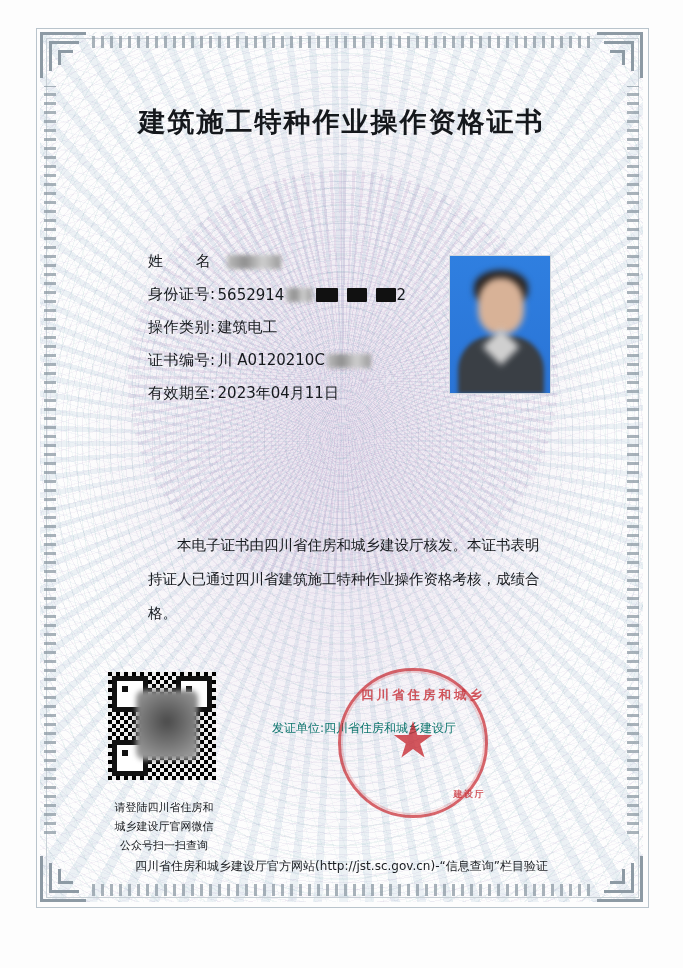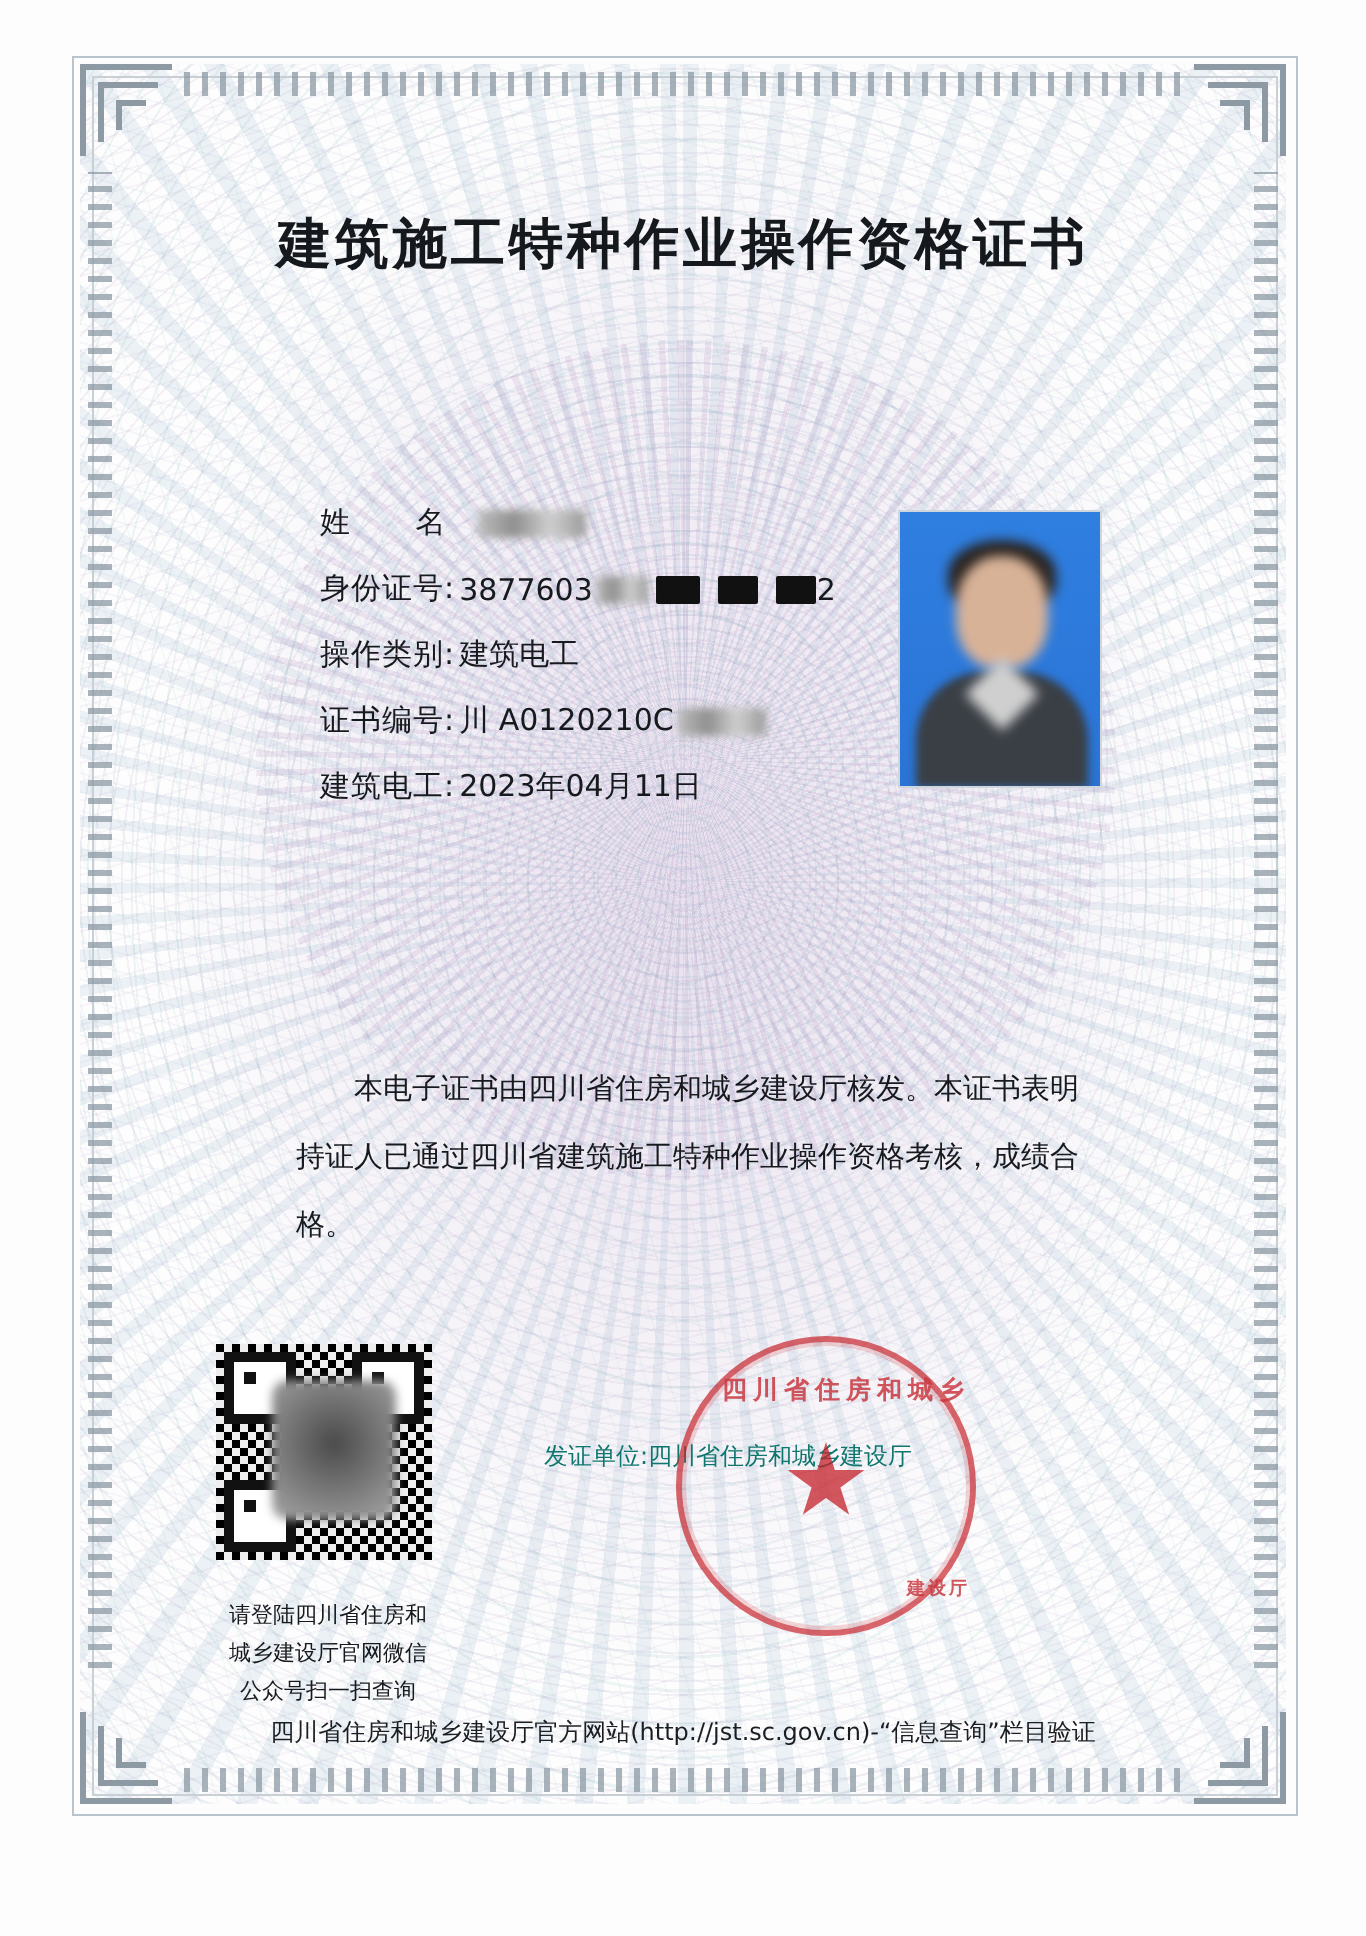--- a/index.html
+++ b/index.html
@@ -158,21 +158,20 @@
     width: 300px;
     font-family: "DejaVu Sans", sans-serif;
     font-size: 15px;
     color: #16191d;
   }
   .field-row {
     display: flex;
     align-items: center;
     height: 33px;
     white-space: nowrap;
-    margin-left: 12px;
   }
   .field-label { letter-spacing: 0.5px; }
   .field-label.spaced { letter-spacing: 14px; }
   .field-value { margin-left: 2px; }
   .redact {
     display: inline-block;
     background: #9b9b9b;
     height: 14px;
     vertical-align: -2px;
     border-radius: 1px;
@@ -406,41 +405,41 @@
 
       <div class="field-row">
         <span class="field-label spaced">姓    名</span>
         <span class="field-value">
           <span class="redact blur" style="width:54px;"></span>
         </span>
       </div>
 
       <div class="field-row">
         <span class="field-label">身份证号:</span>
-        <span class="field-value">3877603</span>
+        <span class="field-value">5652914</span>
         <span class="redact blur" style="width:26px;margin-left:2px;"></span>
         <span class="redact dark" style="width:22px;margin-left:4px;"></span>
         <span class="redact dark" style="width:20px;margin-left:9px;"></span>
         <span class="redact dark" style="width:20px;margin-left:9px;"></span>
         <span>2</span>
       </div>
 
       <div class="field-row">
         <span class="field-label">操作类别:</span>
         <span class="field-value">建筑电工</span>
       </div>
 
       <div class="field-row">
         <span class="field-label">证书编号:</span>
         <span class="field-value">川 A0120210C</span>
         <span class="redact blur" style="width:44px;margin-left:2px;"></span>
       </div>
 
       <div class="field-row">
-        <span class="field-label">建筑电工:</span>
+        <span class="field-label">有效期至:</span>
         <span class="field-value">2023年04月11日</span>
       </div>
 
     </div>
 
     <div class="photo">
       <div class="body"></div>
       <div class="hair"></div>
       <div class="head"></div>
       <div class="collar"></div>

